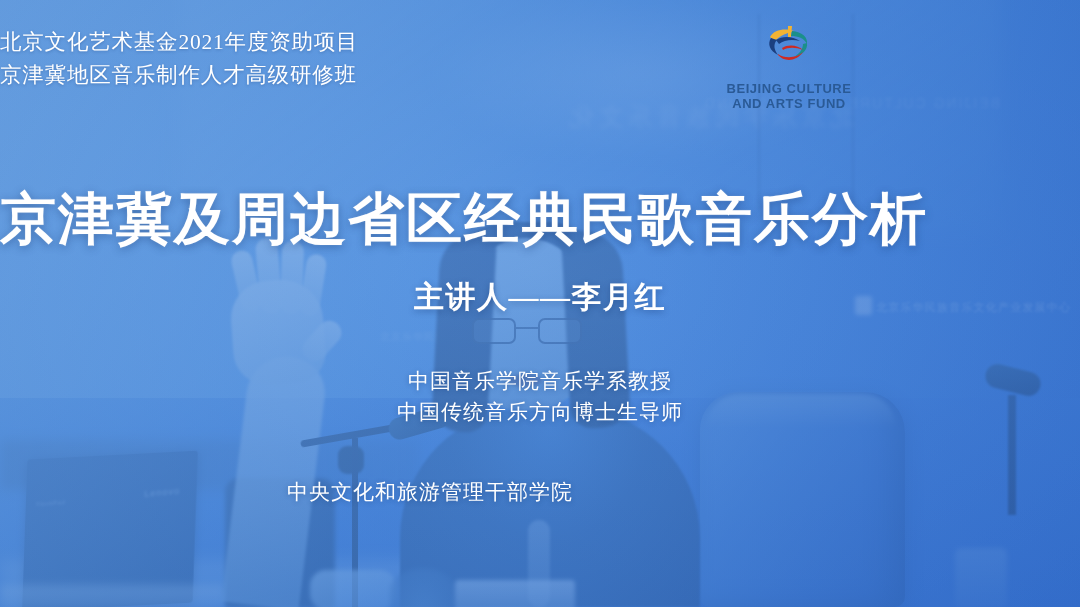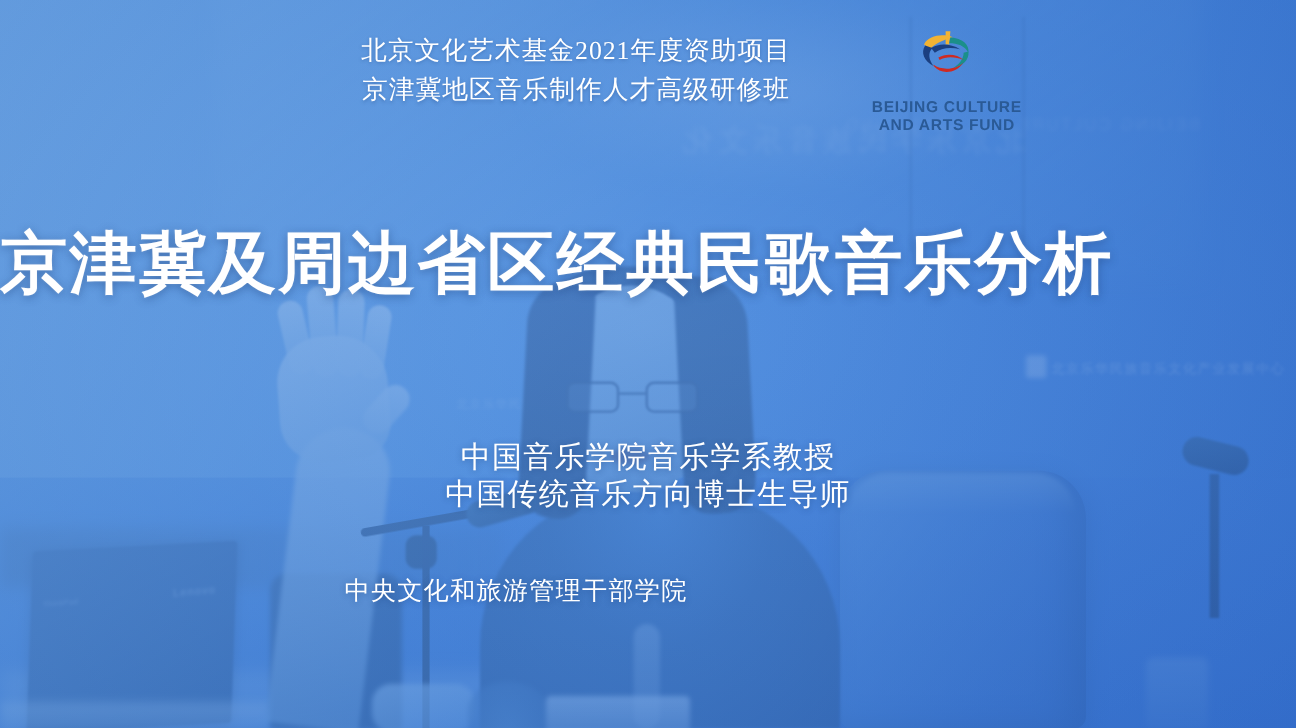--- a/index.html
+++ b/index.html
@@ -292,21 +292,21 @@
   .vignette {
     position:absolute; inset:0;
     background:radial-gradient(ellipse at 50% 45%, rgba(255,255,255,.05) 0%, rgba(35,85,165,.18) 100%);
   }
 
   
   .overlay { position:absolute; inset:0; }
 
   .header-lines {
     position:absolute; left:0; top:26px; width:1080px;
-    text-align:center;
+    text-align:left;
     color:#ffffff;
     font-family:"Liberation Serif","DejaVu Serif",serif;
   }
   .header-lines .hl {
     font-size:21.5px; line-height:33px; letter-spacing:.8px;
     text-shadow:0 1px 3px rgba(25,60,120,.35);
     padding-right:120px;
   }
 
   .logo {
@@ -343,21 +343,21 @@
     font-weight:bold;
     font-size:30px; letter-spacing:1.5px;
     text-shadow:0 2px 6px rgba(22,58,118,.45);
   }
 
   .credentials {
     position:absolute; left:0; top:366px; width:1080px;
     text-align:center;
     color:#ffffff;
     font-family:"Liberation Serif","DejaVu Serif",serif;
-    font-size:25px; line-height:31px; letter-spacing:1px;
+    font-size:21px; line-height:31px; letter-spacing:1px;
     text-shadow:0 1px 5px rgba(22,58,118,.45);
   }
 
   .orgs {
     position:absolute; left:0; top:476px; width:860px;
     text-align:center;
     color:#ffffff;
     font-family:"Liberation Serif","DejaVu Serif",serif;
     font-size:21px; line-height:32px; letter-spacing:1px;
     text-shadow:0 1px 5px rgba(22,58,118,.45);
@@ -451,20 +451,21 @@
           <path d="M18 16 C24 12, 34 12, 42 17 C34 15, 26 16, 21 20 Z" fill="#1b3f80"></path>
           <path d="M20 30 C27 35, 39 34, 45 28 C38 38, 26 38, 20 31 Z" fill="#cf2a22"></path>
           <path d="M24 24 C30 20, 40 21, 45 26 C38 23, 30 23, 25 26 Z" fill="#cf2a22"></path>
         </svg>
       </div>
       <div class="logo-en">BEIJING CULTURE AND ARTS FUND</div>
     </div>
 
     <div class="main-title">京津冀及周边省区经典民歌音乐分析</div>
 
+    <div class="speaker">主讲人——李月红</div>
 
     <div class="credentials">
       <div>中国音乐学院音乐学系教授</div>
       <div>中国传统音乐方向博士生导师</div>
     </div>
 
     <div class="orgs">
       <div>中央文化和旅游管理干部学院</div>
     </div>
 

